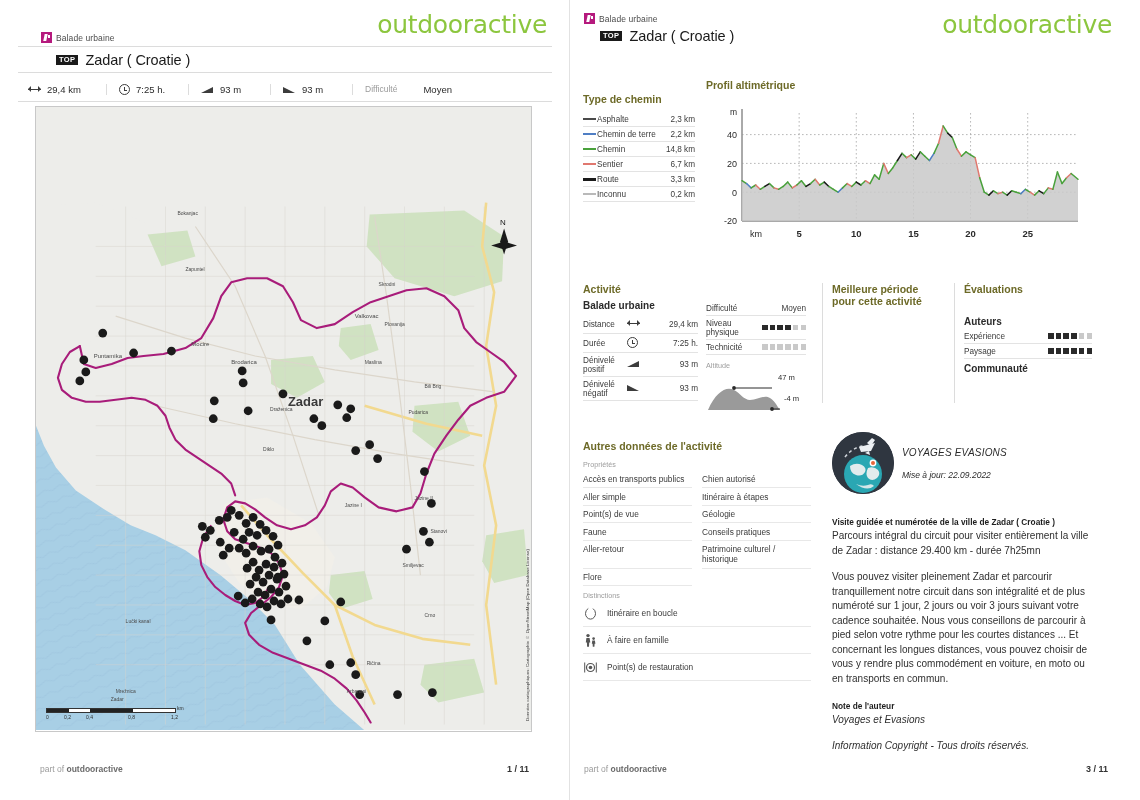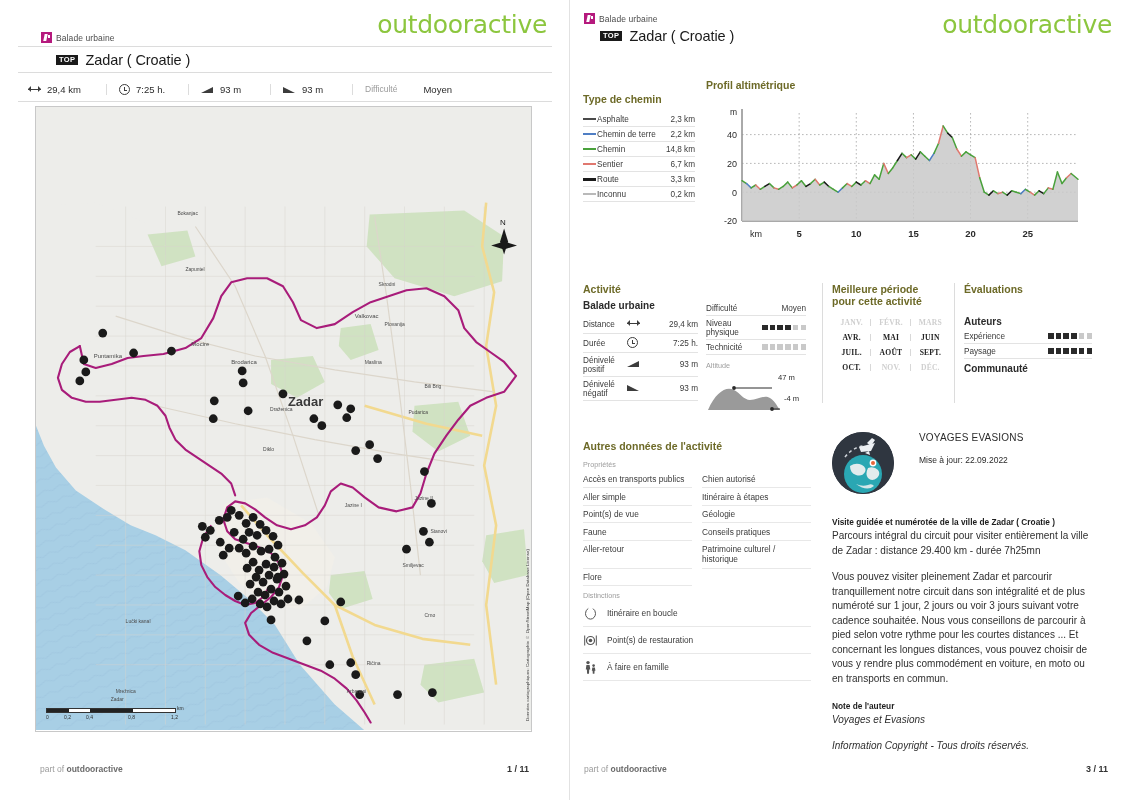--- a/index.html
+++ b/index.html
@@ -651,34 +651,20 @@
       </svg>
       <div style="position:absolute; left:72px; top:72px; font-size:7.6px; color:#2a2a2a;">47 m</div>
       <div style="position:absolute; left:78px; top:93px; font-size:7.6px; color:#2a2a2a;">-4 m</div>
     </div>
 
     <div class="vsep" style="position:absolute; left:252px; top:283px; height:120px;"></div>
 
     <div style="position:absolute; left:262px; top:283px; width:118px;">
       <div class="sec-title">Meilleure période</div>
       <div class="sec-title">pour cette activité</div>
-      <div class="months" id="month-grid" style="margin-top:8px;">
-          <div class="mo">JANV.</div>
-          <div class="mo">FÉVR.</div>
-          <div class="mo">MARS</div>
-          <div class="mo on">AVR.</div>
-          <div class="mo on">MAI</div>
-          <div class="mo on">JUIN</div>
-          <div class="mo on">JUIL.</div>
-          <div class="mo on">AOÛT</div>
-          <div class="mo on">SEPT.</div>
-          <div class="mo on">OCT.</div>
-          <div class="mo">NOV.</div>
-          <div class="mo">DÉC.</div>
-        </div>
     </div>
 
     <div class="vsep" style="position:absolute; left:384px; top:283px; height:120px;"></div>
 
     <div style="position:absolute; left:394px; top:283px; width:128px;">
       <div class="sec-title">Évaluations</div>
       <div class="sub-bold" style="margin-top:21px;">Auteurs</div>
       <table class="rowlist" style="margin-top:2px;">
         <tbody>
           <tr>
@@ -727,40 +713,40 @@
       <div class="tiny-grey" style="margin-top:5px;">Distinctions</div>
 
       <div class="dist-row">
         <svg width="15" height="15" viewBox="0 0 15 15">
           <ellipse cx="7.5" cy="7.5" rx="5" ry="5.6" fill="none" stroke="#555" stroke-width="1" stroke-dasharray="22 5"></ellipse>
         </svg>
         <span class="t">Itinéraire en boucle</span>
       </div>
       <div class="dist-row">
         <svg width="15" height="15" viewBox="0 0 15 15">
+          <circle cx="5" cy="2.6" r="1.7" fill="#555"></circle>
+          <path d="M3.4,5 h3.2 l0.7,4.4 h-1.1 l-0.2,4.4 h-1.9 l-0.2,-4.4 h-1.1 Z" fill="#555"></path>
+          <circle cx="10.6" cy="5.6" r="1.3" fill="#555"></circle>
+          <path d="M9.3,7.4 h2.6 l0.5,3.3 h-0.8 l-0.2,3.1 h-1.6 l-0.2,-3.1 h-0.8 Z" fill="#555"></path>
+        </svg>
+        <span class="t">À faire en famille</span>
+      </div>
+      <div class="dist-row">
+        <svg width="15" height="15" viewBox="0 0 15 15">
           <circle cx="7.5" cy="7.5" r="4" fill="none" stroke="#555" stroke-width="1.2"></circle>
           <circle cx="7.5" cy="7.5" r="1.8" fill="#555"></circle>
           <rect x="1.2" y="2.5" width="1" height="10" fill="#555"></rect>
           <rect x="12.8" y="2.5" width="1" height="10" fill="#555"></rect>
         </svg>
         <span class="t">Point(s) de restauration</span>
       </div>
-      <div class="dist-row">
-        <svg width="15" height="15" viewBox="0 0 15 15">
-          <circle cx="5" cy="2.6" r="1.7" fill="#555"></circle>
-          <path d="M3.4,5 h3.2 l0.7,4.4 h-1.1 l-0.2,4.4 h-1.9 l-0.2,-4.4 h-1.1 Z" fill="#555"></path>
-          <circle cx="10.6" cy="5.6" r="1.3" fill="#555"></circle>
-          <path d="M9.3,7.4 h2.6 l0.5,3.3 h-0.8 l-0.2,3.1 h-1.6 l-0.2,-3.1 h-0.8 Z" fill="#555"></path>
-        </svg>
-        <span class="t">À faire en famille</span>
-      </div>
     </div>
 
     <div style="position:absolute; left:262px; top:432px; width:262px;">
-      <div style="display:flex; align-items:flex-start; gap:25px;">
+      <div style="display:flex; align-items:center; gap:8px;font-style:italic;">
         <div class="logo-circle">
           <svg width="62" height="62" viewBox="0 0 62 62">
             <circle cx="31" cy="31" r="31" fill="#2f3640"></circle>
             <circle cx="31" cy="42" r="19" fill="#2aa7b3"></circle>
             <path d="M18,34 q6,-4 12,-1 q5,3 3,7 q-3,5 -9,3 q-6,-2 -6,-9 Z" fill="#f2f2f2" opacity="0.92"></path>
             <path d="M36,36 q6,-2 10,2 q3,4 -1,8 q-5,4 -9,0 q-3,-4 0,-10 Z" fill="#f2f2f2" opacity="0.92"></path>
             <path d="M24,52 q6,3 12,1 q4,-2 6,1 q-7,6 -18,-2 Z" fill="#f2f2f2" opacity="0.85"></path>
             <path d="M13,25 q7,-9 18,-11" stroke="#cfd4da" stroke-width="1.6" fill="none" stroke-dasharray="3 3"></path>
             <path d="M27,15 l16,-4 l-4,8 l-10,1 Z" fill="#eceff3"></path>
             <path d="M35,11 l5,-5 l3,2 l-4,6 Z" fill="#eceff3"></path>

